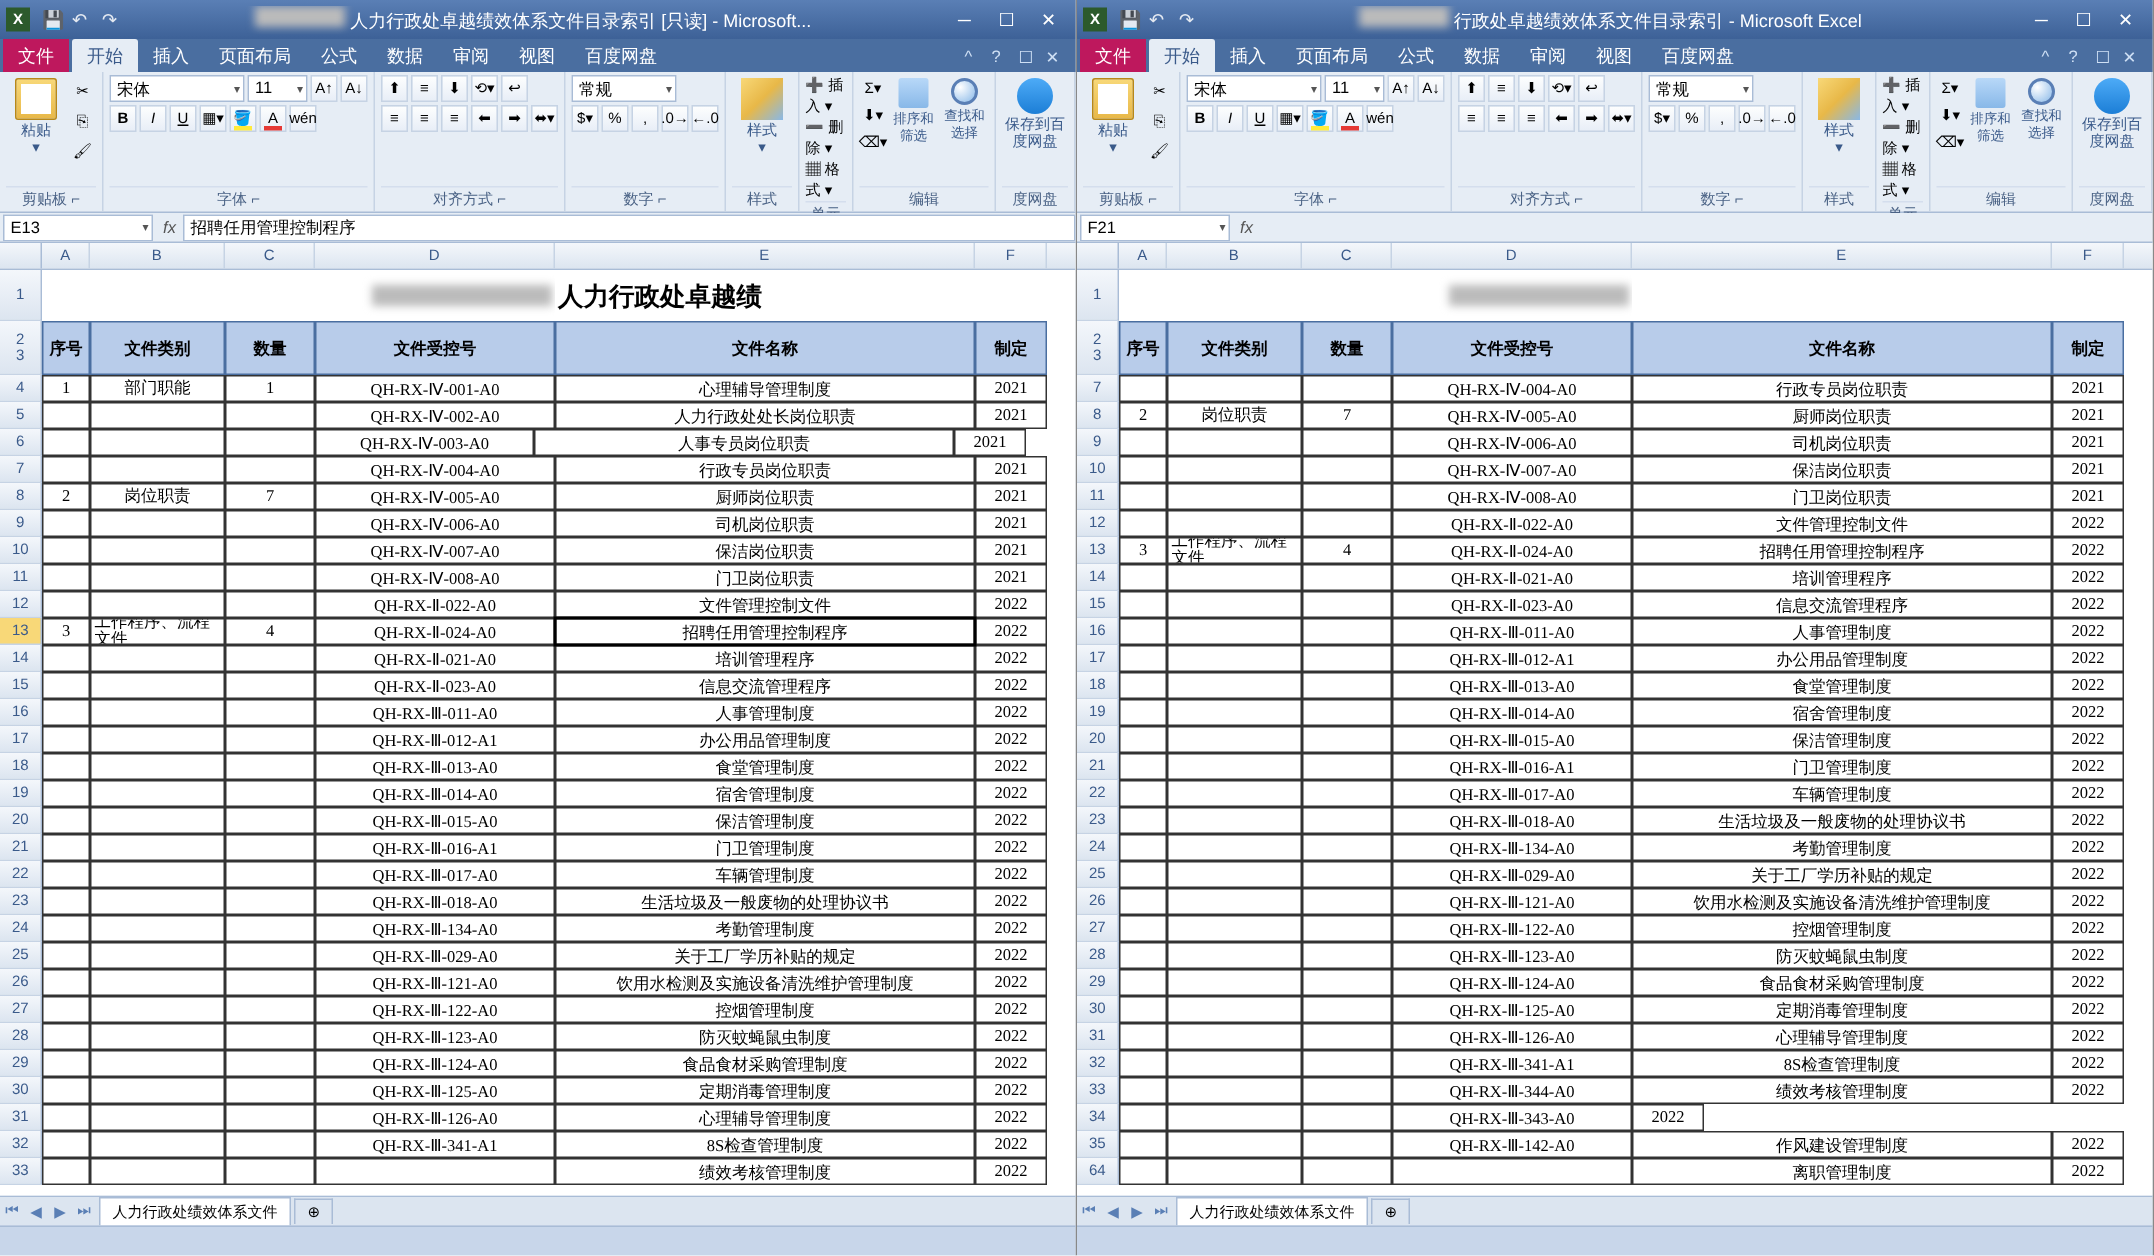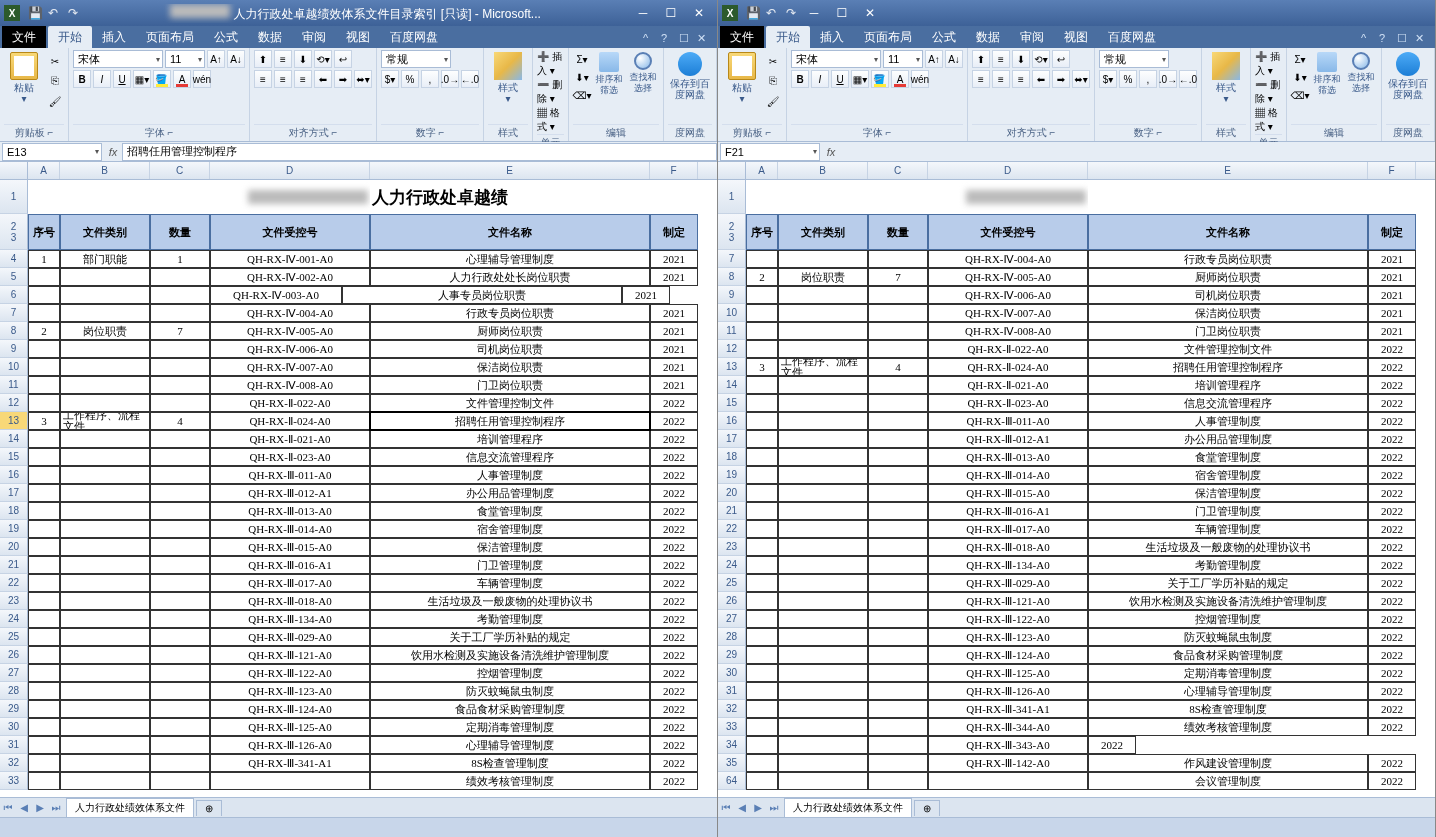--- a/index.html
+++ b/index.html
@@ -7,21 +7,21 @@
 #container { display:flex; width:1436px; height:837px; }
 .window { flex:1; display:flex; flex-direction:column; border-right:1px solid #888; position:relative; background:#e6edf5; }
 .titlebar { height:26px; background:linear-gradient(#5a7fb5,#3d6197); display:flex; align-items:center; padding:0 4px; color:#fff; font-size:12px; }
 .titlebar .icon-box { width:16px; height:16px; background:#2c5a2c; margin-right:4px; display:flex; align-items:center; justify-content:center; color:#fff; font-size:10px; font-weight:bold; }
 .titlebar .qat { display:flex; gap:6px; margin-left:4px; }
 .titlebar .qat span { width:14px; height:14px; display:inline-block; opacity:.85; }
 .titlebar .title-text { flex:1; text-align:center; overflow:hidden; white-space:nowrap; text-overflow:ellipsis; padding:0 8px; }
 .titlebar .win-ctrl { width:28px; height:18px; display:flex; align-items:center; justify-content:center; cursor:pointer; }
 .tabs { height:22px; background:#4a6ea0; display:flex; align-items:flex-end; padding-left:2px; }
 .tabs .tab { padding:3px 10px 2px; color:#fff; font-size:12px; cursor:pointer; }
-.tabs .tab.file { background:#000000; color:#fff; margin-right:2px; }
+.tabs .tab.file { background:#be185d; color:#fff; margin-right:2px; }
 .tabs .tab.active { background:#e6edf5; color:#3a5a8a; border-radius:2px 2px 0 0; }
 .tabs .tab-right { margin-left:auto; display:flex; gap:2px; padding-right:4px; }
 .tabs .tab-right span { width:16px; height:16px; display:inline-block; color:#cfe0f5; }
 .ribbon { height:94px; background:#e6edf5; display:flex; border-bottom:1px solid #a9bcd6; font-size:11px; }
 .grp { border-right:1px solid #c6d3e4; padding:2px 4px 0; display:flex; flex-direction:column; }
 .grp .grp-body { flex:1; display:flex; align-items:flex-start; gap:2px; }
 .grp .grp-label { text-align:center; font-size:10px; color:#4a6285; padding:1px 0; border-top:1px solid #d4deed; }
 .big-btn { width:40px; display:flex; flex-direction:column; align-items:center; padding-top:2px; cursor:pointer; }
 .big-btn .ic { width:28px; height:28px; margin-bottom:2px; }
 .big-btn .lbl { font-size:10px; color:#3a5a8a; text-align:center; line-height:11px; }
@@ -277,21 +277,21 @@
             <div class="cell tbl-data center" style="width:60px"></div>
             <div class="cell tbl-data center" style="width:160px">QH-RX-Ⅳ-002-A0</div>
             <div class="cell tbl-data center " style="width:280px">人力行政处处长岗位职责</div>
             <div class="cell tbl-data center" style="width:48px">2021</div>
           </div>
           <div class="grid-row">
             <div class="row-header ">6</div>
             <div class="cell tbl-data center" style="width:32px"></div>
             <div class="cell tbl-data center" style="width:90px;white-space:normal;line-height:11px"></div>
             <div class="cell tbl-data center" style="width:60px"></div>
-            <div class="cell tbl-data center" style="width:132px">QH-RX-Ⅳ-003-A0</div>
+            <div class="cell tbl-data center" style="width:146px">QH-RX-Ⅳ-003-A0</div>
             <div class="cell tbl-data center " style="width:280px">人事专员岗位职责</div>
             <div class="cell tbl-data center" style="width:48px">2021</div>
           </div>
           <div class="grid-row">
             <div class="row-header ">7</div>
             <div class="cell tbl-data center" style="width:32px"></div>
             <div class="cell tbl-data center" style="width:90px;white-space:normal;line-height:11px"></div>
             <div class="cell tbl-data center" style="width:60px"></div>
             <div class="cell tbl-data center" style="width:160px">QH-RX-Ⅳ-004-A0</div>
             <div class="cell tbl-data center " style="width:280px">行政专员岗位职责</div>
@@ -544,20 +544,21 @@
     <div class="status-bar"></div>
   </div>
     <div class="window">
     <div class="titlebar">
       <div class="icon-box">X</div>
       <div class="qat">
         <span>💾</span>
         <span>↶</span>
         <span>↷</span>
       </div>
+      <div class="title-text"><span class="blur"></span> 行政处卓越绩效体系文件目录索引 - Microsoft Excel</div>
       <div class="win-ctrl">─</div>
       <div class="win-ctrl">☐</div>
       <div class="win-ctrl">✕</div>
     </div>
     <div class="tabs">
       <div class="tab file">文件</div>
       <div class="tab active">开始</div>
         <div class="tab ">插入</div>
         <div class="tab ">页面布局</div>
         <div class="tab ">公式</div>
@@ -993,21 +994,21 @@
             <div class="cell tbl-data center" style="width:160px">QH-RX-Ⅲ-142-A0</div>
             <div class="cell tbl-data center " style="width:280px">作风建设管理制度</div>
             <div class="cell tbl-data center" style="width:48px">2022</div>
           </div>
           <div class="grid-row">
             <div class="row-header ">64</div>
             <div class="cell tbl-data center" style="width:32px"></div>
             <div class="cell tbl-data center" style="width:90px;white-space:normal;line-height:11px"></div>
             <div class="cell tbl-data center" style="width:60px"></div>
             <div class="cell tbl-data center" style="width:160px"></div>
-            <div class="cell tbl-data center " style="width:280px">会议管理制度</div>
+            <div class="cell tbl-data center " style="width:280px">离职管理制度</div>
             <div class="cell tbl-data center" style="width:48px">2022</div>
           </div>
       </div>
     </div>
     <div class="sheet-tabs">
       <span class="nav">⏮</span>
       <span class="nav">◀</span>
       <span class="nav">▶</span>
       <span class="nav">⏭</span>
       <div class="stab active">人力行政处绩效体系文件</div>

